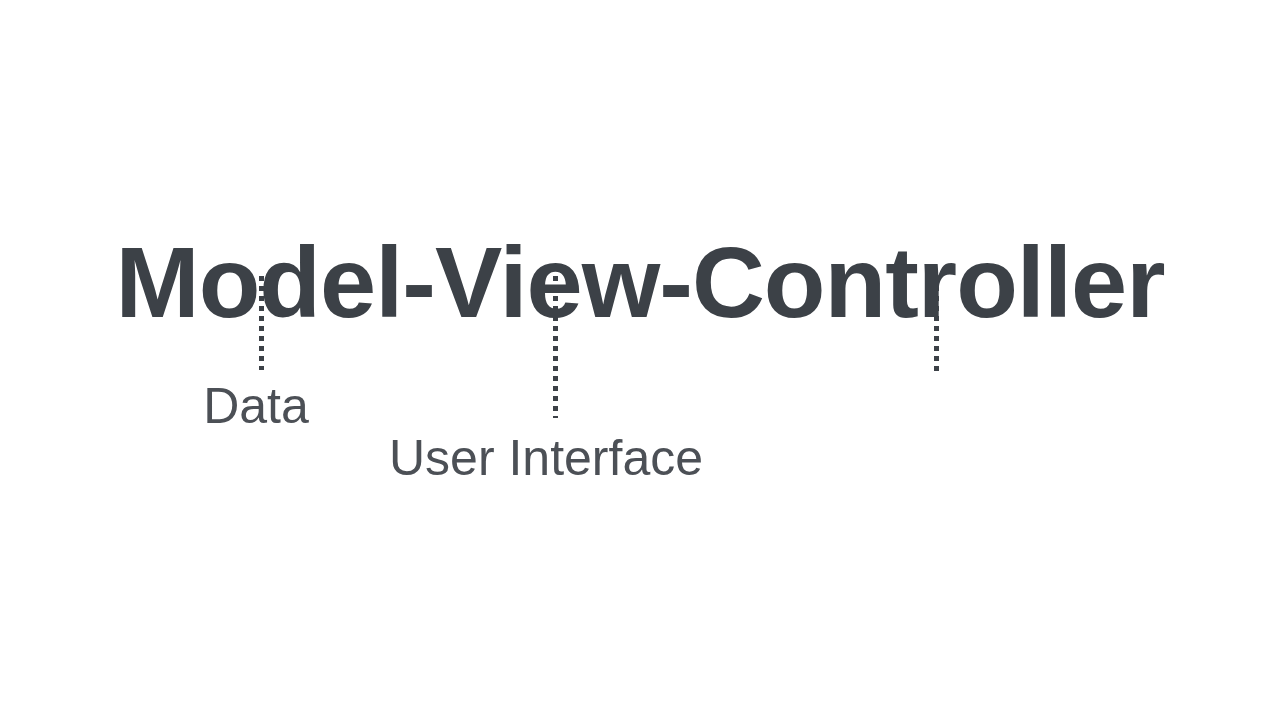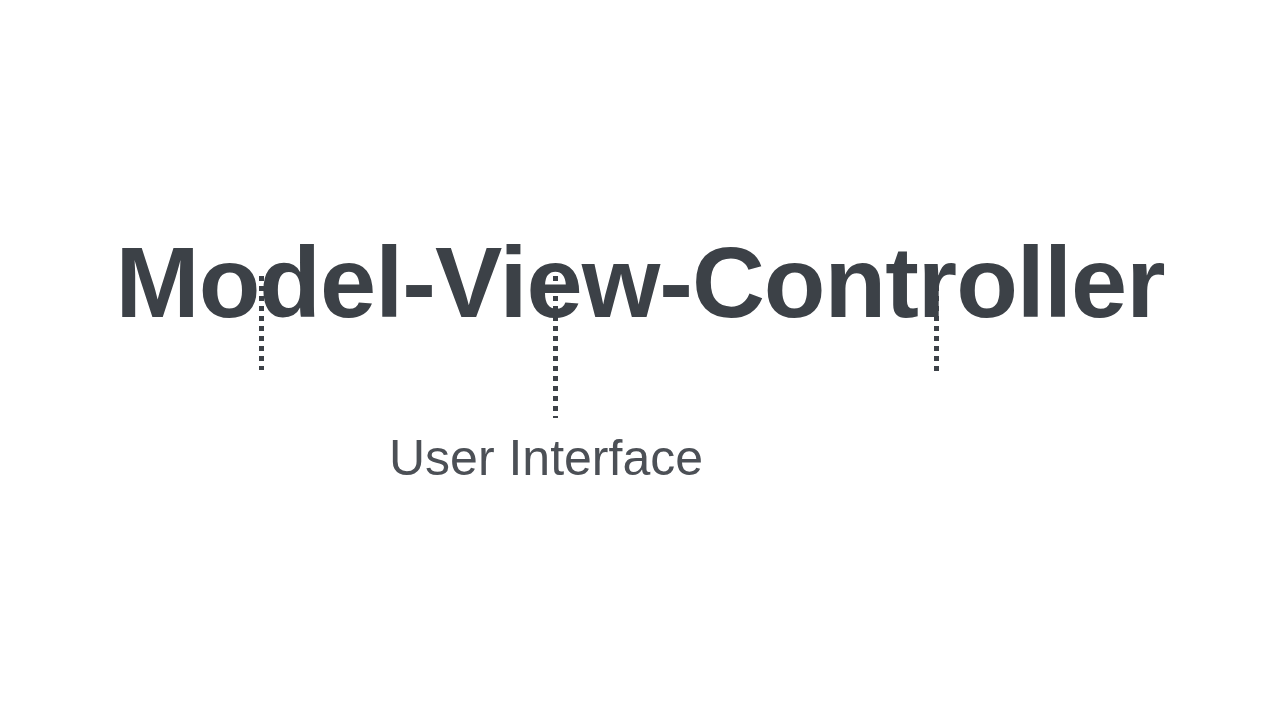--- a/index.html
+++ b/index.html
@@ -65,17 +65,18 @@
 <div class="canvas">
 
   <h1 class="diagram-title">Model-View-Controller</h1>
 
   <div class="connector model"></div>
 
   <div class="connector view"></div>
 
   <div class="connector controller"></div>
 
+  <div class="annotation-label model">Data</div>
 
   <div class="annotation-label view">User Interface</div>
 
 
 </div>
 
 </body></html>

